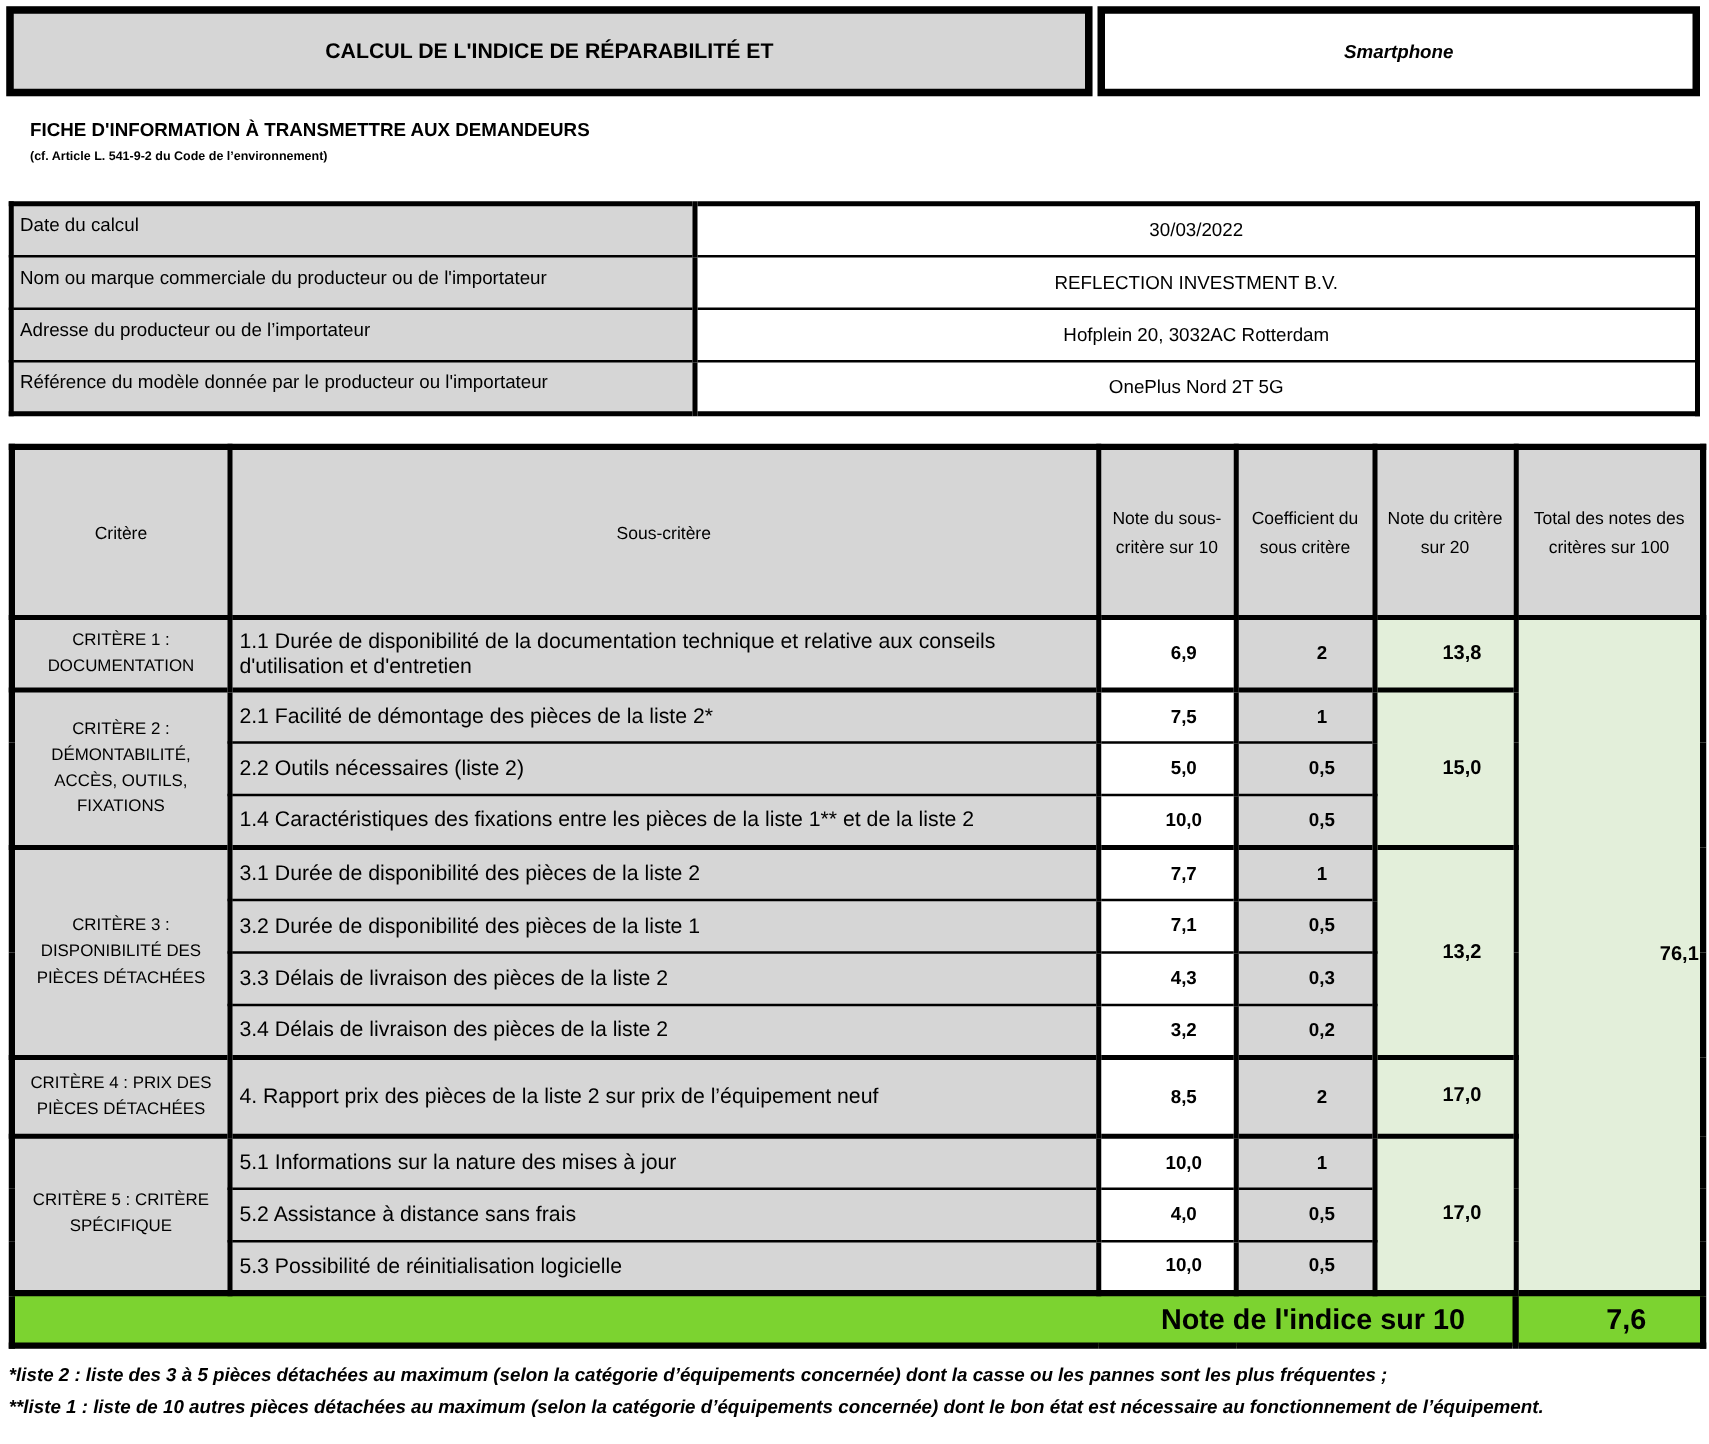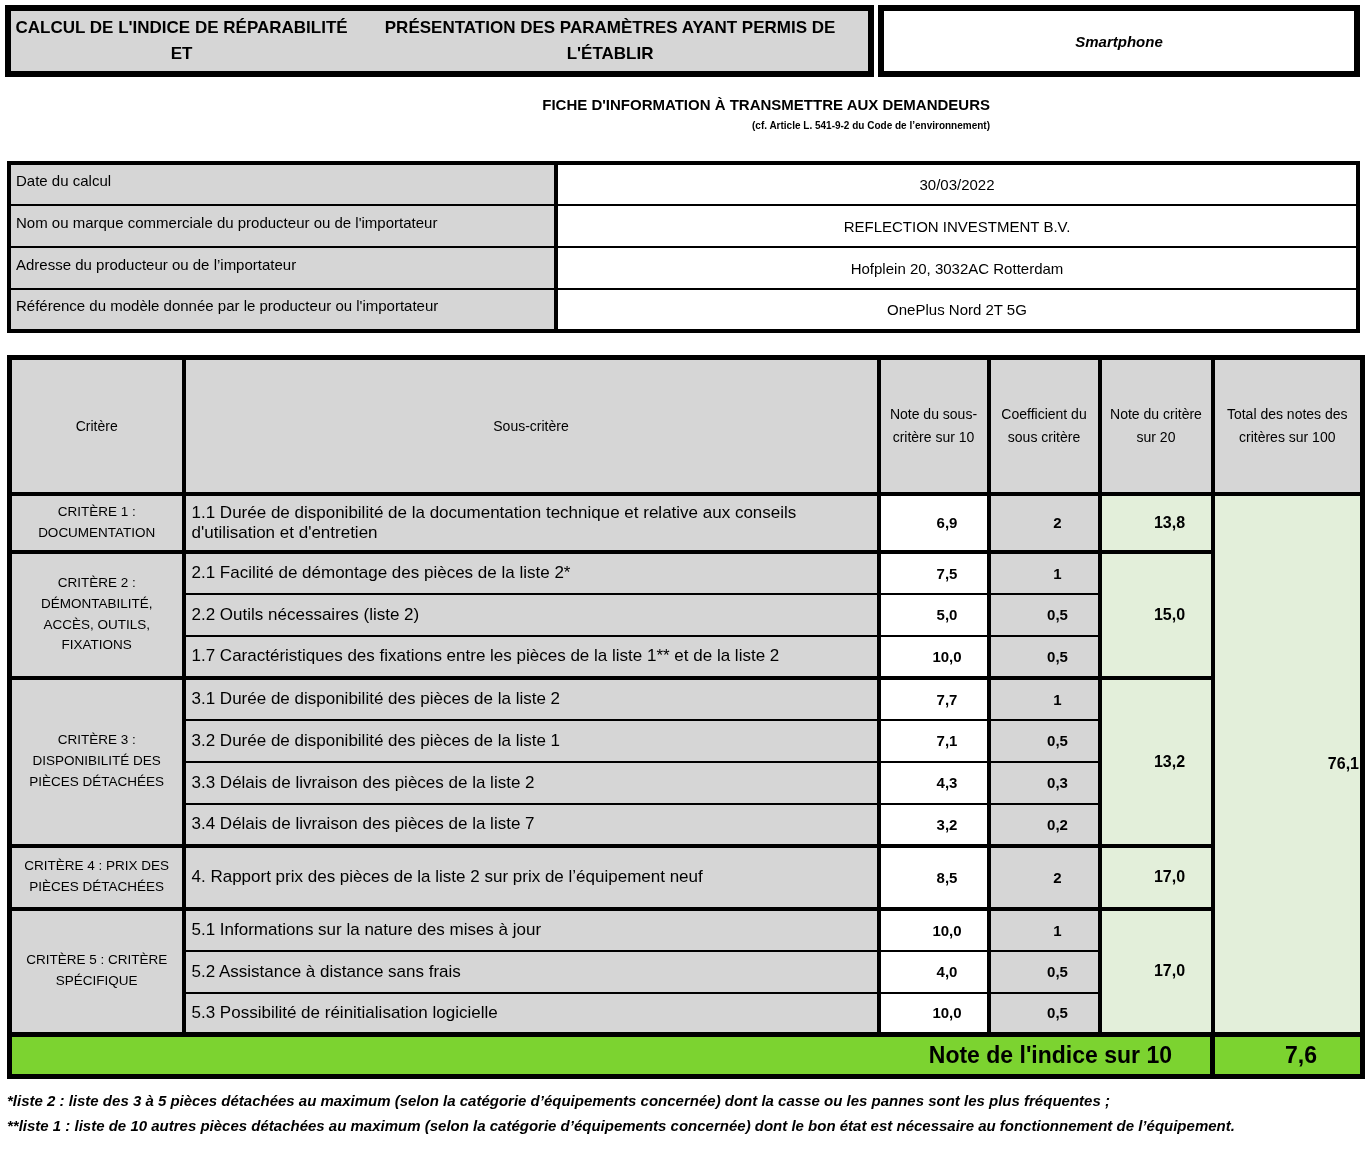--- a/index.html
+++ b/index.html
@@ -28,21 +28,21 @@
   .title-line { font-weight: bold; font-size: 17px; line-height: 1.55; }
   .product-box {
     flex: 0 0 482px;
     background: #fff;
     border: 6px solid #000;
     display: flex; justify-content: center; align-items: center;
     font-weight: bold; font-style: italic; font-size: 15px;
   }
 
   
-  .subtitle { width: 990px; text-align: right; margin-top: 19px; padding-left: 24px; }
+  .subtitle { width: 990px; text-align: left; margin-top: 19px; padding-left: 24px; }
   .subtitle-l1 { font-weight: bold; font-size: 15px; }
   .subtitle-l2 { font-weight: 600; font-size: 10px; margin-top: 7px; }
 
   
   table { border-collapse: collapse; }
   .info-table {
     margin: 30px 0 0 7px;
     width: 1353px;
     border: 4px solid #000;
     table-layout: fixed;
@@ -120,21 +120,20 @@
   
   .footnotes { margin: 9px 0 0 7px; font-size: 15px; font-weight: bold; font-style: italic; }
   .footnotes div { line-height: 25px; }
 </style>
 </head>
 <body>
 
 <div class="top-row">
   <div class="title-box">
     <div class="title-line">CALCUL DE L'INDICE DE RÉPARABILITÉ ET</div>
-    <div class="title-line">PRÉSENTATION DES PARAMÈTRES AYANT PERMIS DE L'ÉTABLIR</div>
   </div>
   <div class="product-box">
     <span>Smartphone</span>
   </div>
 </div>
 
 <div class="subtitle">
   <div class="subtitle-l1">FICHE D'INFORMATION À TRANSMETTRE AUX DEMANDEURS</div>
   <div class="subtitle-l2">(cf. Article L. 541-9-2 du Code de l’environnement)</div>
 </div>
@@ -196,21 +195,21 @@
       <td class="n10">7,5</td>
       <td class="coef">1</td>
       <td class="n20" rowspan="3">15,0</td>
     </tr>
     <tr class="h-std">
       <td class="sub">2.2 Outils nécessaires (liste 2)</td>
       <td class="n10">5,0</td>
       <td class="coef">0,5</td>
     </tr>
     <tr class="h-std">
-      <td class="sub">1.7 Caractéristiques des fixations entre les pièces de la liste 1** et de la liste 2</td>
+      <td class="sub">1.4 Caractéristiques des fixations entre les pièces de la liste 1** et de la liste 2</td>
       <td class="n10">10,0</td>
       <td class="coef">0,5</td>
     </tr>
 
     <tr class="group-start h-std">
       <td class="crit" rowspan="4">CRITÈRE 3 : DISPONIBILITÉ DES PIÈCES DÉTACHÉES</td>
       <td class="sub">3.1 Durée de disponibilité des pièces de la liste 2</td>
       <td class="n10">7,7</td>
       <td class="coef">1</td>
       <td class="n20" rowspan="4">13,2</td>
@@ -219,21 +218,21 @@
       <td class="sub">3.2 Durée de disponibilité des pièces de la liste 1</td>
       <td class="n10">7,1</td>
       <td class="coef">0,5</td>
     </tr>
     <tr class="h-std">
       <td class="sub">3.3 Délais de livraison des pièces de la liste 2</td>
       <td class="n10">4,3</td>
       <td class="coef">0,3</td>
     </tr>
     <tr class="h-std">
-      <td class="sub">3.4 Délais de livraison des pièces de la liste 7</td>
+      <td class="sub">3.4 Délais de livraison des pièces de la liste 2</td>
       <td class="n10">3,2</td>
       <td class="coef">0,2</td>
     </tr>
 
     <tr class="group-start h-xl">
       <td class="crit">CRITÈRE 4 : PRIX DES PIÈCES DÉTACHÉES</td>
       <td class="sub">4. Rapport prix des pièces de la liste 2 sur prix de l’équipement neuf</td>
       <td class="n10">8,5</td>
       <td class="coef">2</td>
       <td class="n20">17,0</td>

